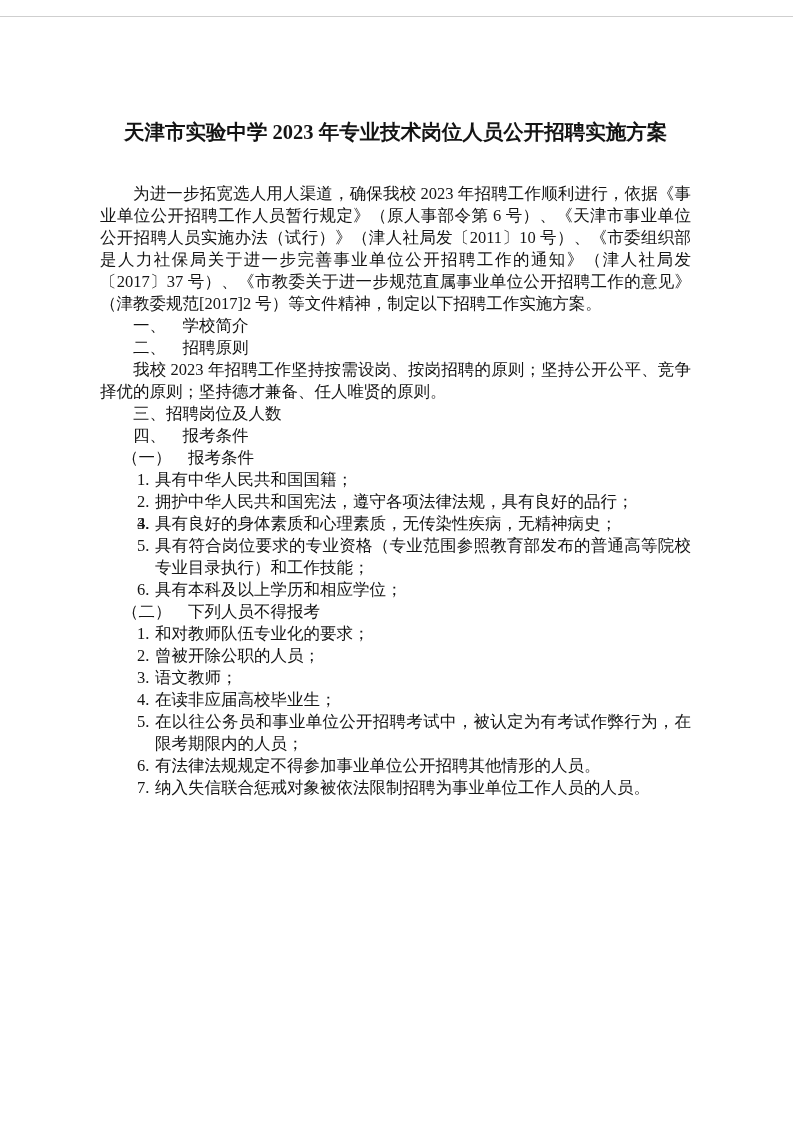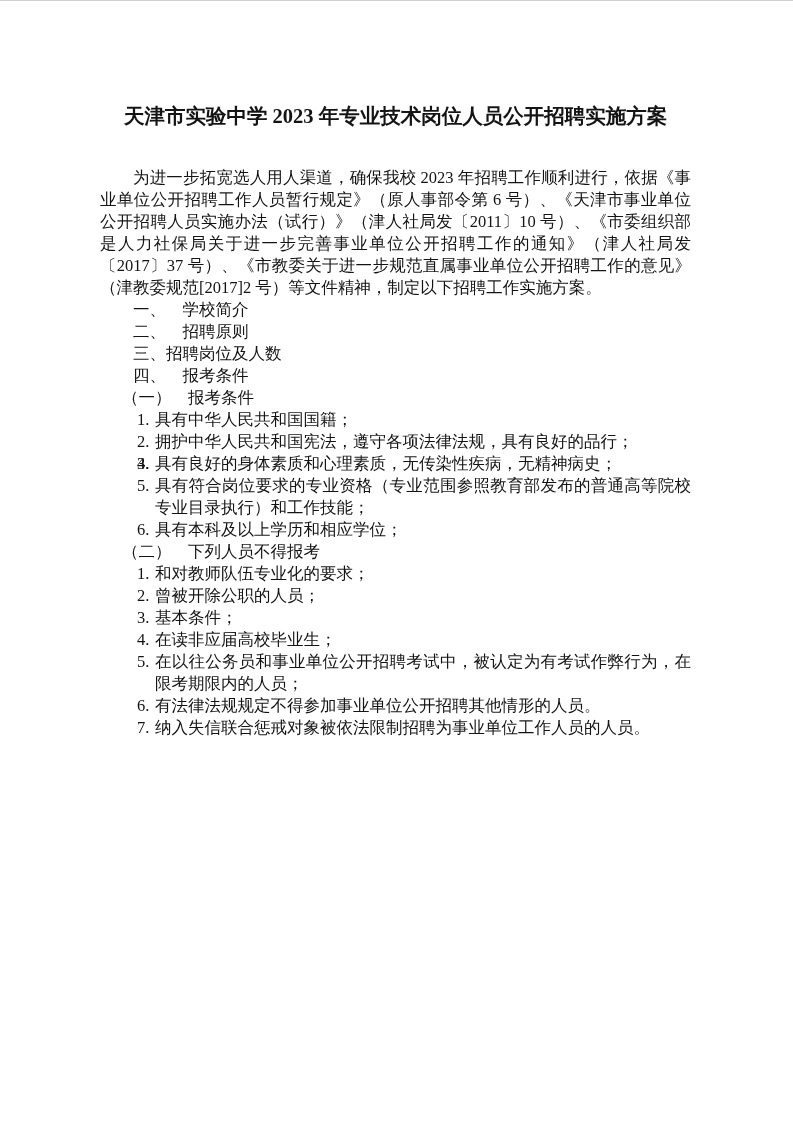--- a/index.html
+++ b/index.html
@@ -5,21 +5,21 @@
   html, body {
     margin: 0;
     padding: 0;
     background: #ffffff;
   }
   .page {
     position: relative;
     box-sizing: border-box;
     width: 793px;
     height: 842px;
-    margin: 0 auto;
+    margin: 16px auto;
     background: #ffffff;
     border-top: 1px solid #cfcfcf;
     padding: 100px 102px 0 100px;
     font-family: "Liberation Serif", "DejaVu Serif", serif;
     font-size: 16.5px;
     line-height: 22px;
     color: #141414;
     overflow: hidden;
   }
   .doc-title {
@@ -62,20 +62,21 @@
 
 <div class="page">
 
   <h1 class="doc-title">天津市实验中学 2023 年专业技术岗位人员公开招聘实施方案</h1>
 
   <p class="para">为进一步拓宽选人用人渠道，确保我校 2023 年招聘工作顺利进行，依据《事业单位公开招聘工作人员暂行规定》（原人事部令第 6 号）、《天津市事业单位公开招聘人员实施办法（试行）》（津人社局发〔2011〕10 号）、《市委组织部是人力社保局关于进一步完善事业单位公开招聘工作的通知》（津人社局发〔2017〕37 号）、《市教委关于进一步规范直属事业单位公开招聘工作的意见》（津教委规范[2017]2 号）等文件精神，制定以下招聘工作实施方案。</p>
 
   <p class="h1">一、　学校简介</p>
 
   <p class="h1">二、　招聘原则</p>
+  <p class="para">我校 2023 年招聘工作坚持按需设岗、按岗招聘的原则；坚持公开公平、竞争择优的原则；坚持德才兼备、任人唯贤的原则。</p>
 
   <p class="h1">三、招聘岗位及人数</p>
 
   <p class="h1">四、　报考条件</p>
 
   <p class="h2">（一）　报考条件</p>
 
   <div class="list">
     <div class="item">
       <span class="num">1.</span>
@@ -108,21 +109,21 @@
     <div class="item">
       <span class="num">1.</span>
       <span>和对教师队伍专业化的要求；</span>
     </div>
     <div class="item">
       <span class="num">2.</span>
       <span>曾被开除公职的人员；</span>
     </div>
     <div class="item">
       <span class="num">3.</span>
-      <span>基本条件；</span>
+      <span>语文教师；</span>
     </div>
     <div class="item">
       <span class="num">4.</span>
       <span>在读非应届高校毕业生；</span>
     </div>
     <div class="item">
       <span class="num">5.</span>
       <span>在以往公务员和事业单位公开招聘考试中，被认定为有考试作弊行为，在限考期限内的人员；</span>
     </div>
     <div class="item">

